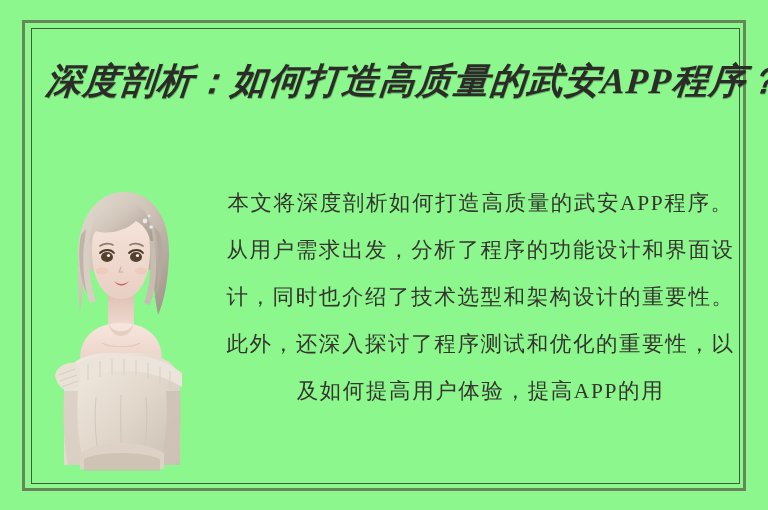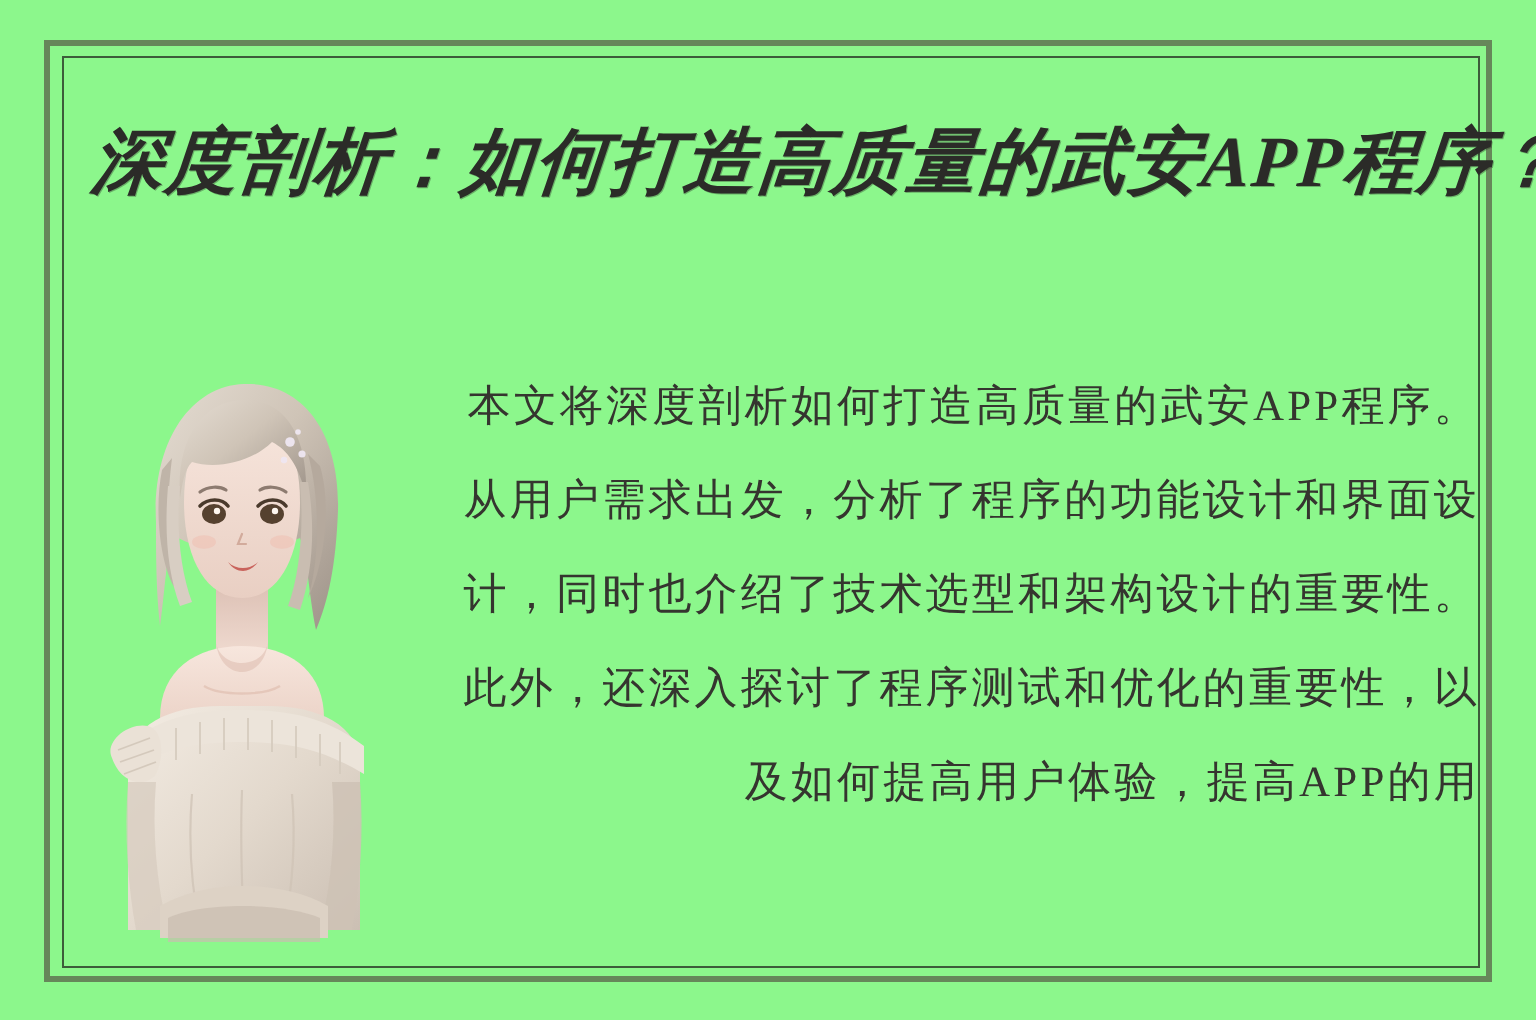--- a/index.html
+++ b/index.html
@@ -81,21 +81,21 @@
     top: 180px;
     width: 519px;
     height: 290px;
     overflow: hidden;
     font-family: "Liberation Serif", serif;
     font-size: 21.5px;
     line-height: 47px;
     color: #35352f;
     letter-spacing: 1.6px;
     word-break: break-all;
-    text-align: right;
+    text-align: center;
   }
 </style>
 </head>
 <body>
 
 <div class="card">
 
   <div class="frame-outer"></div>
   <div class="frame-inner"></div>
 

